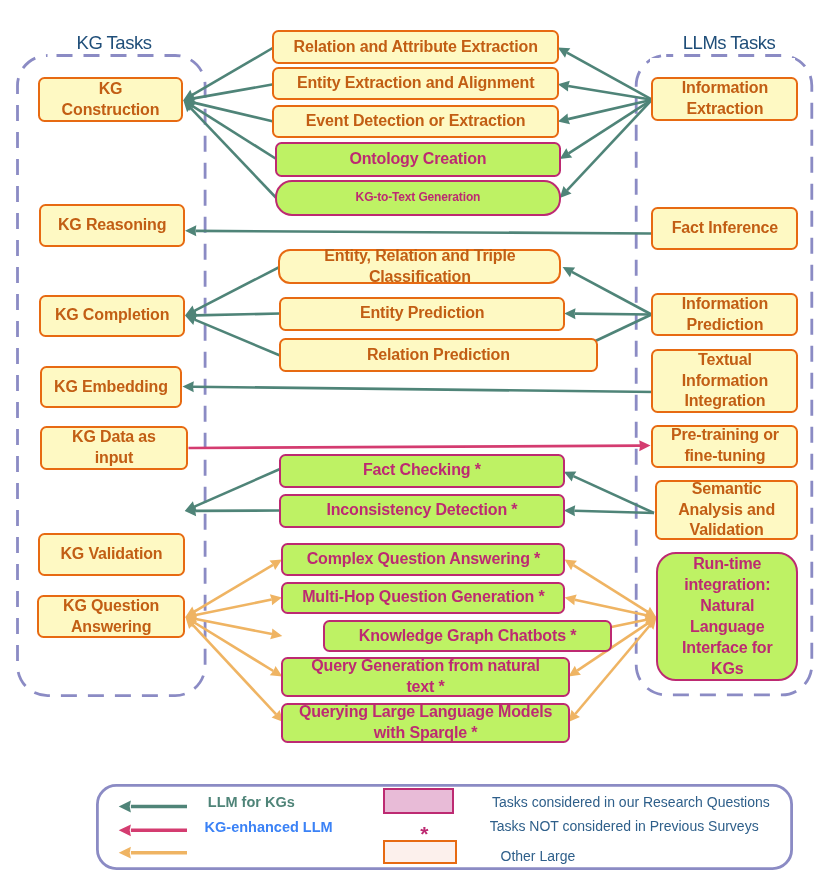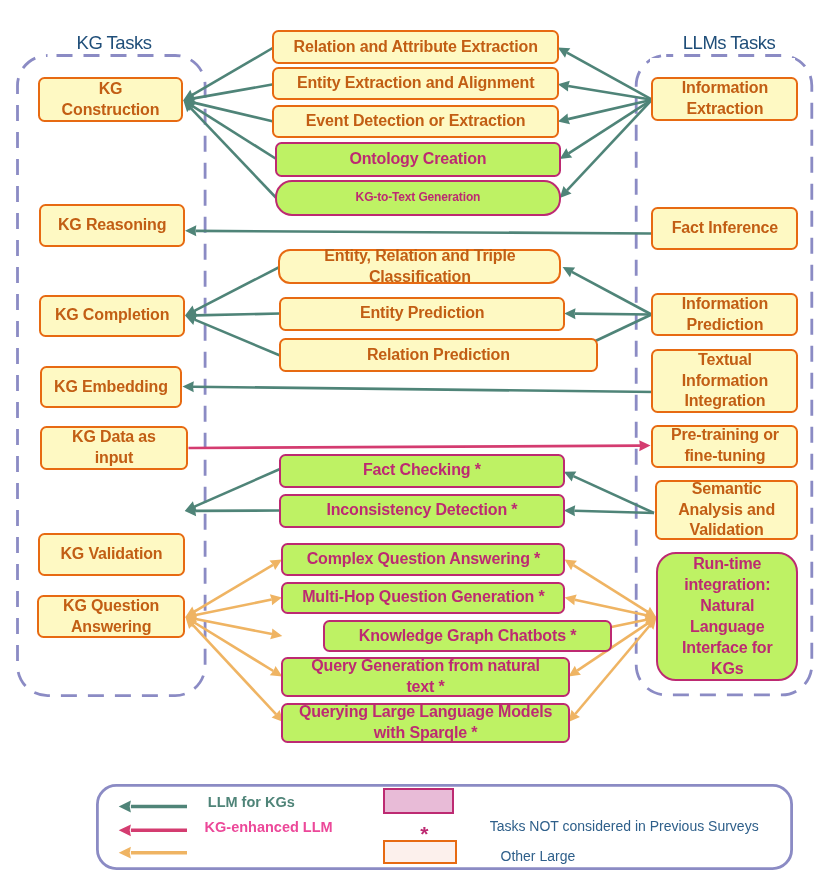--- a/index.html
+++ b/index.html
@@ -217,19 +217,20 @@
 <svg style="position:absolute;left:0;top:0;width:697px;height:86px;" viewBox="0 0 697 86">
 <rect x="1.4" y="1.4" width="694.2" height="83.2" rx="19" ry="19" fill="#ffffff" stroke="#8b8bc4" stroke-width="2.8"></rect>
 <line x1="91.0" y1="22.5" x2="34.9" y2="22.5" stroke="#4F8478" stroke-width="3.5"></line>
 <path d="M 22.7 22.5 L 34.9 16.6 L 33.699999999999996 22.5 L 34.9 28.4 Z" fill="#4F8478"></path>
 <line x1="91.0" y1="46.3" x2="34.9" y2="46.3" stroke="#D43C70" stroke-width="3.5"></line>
 <path d="M 22.7 46.3 L 34.9 40.4 L 33.699999999999996 46.3 L 34.9 52.199999999999996 Z" fill="#D43C70"></path>
 <line x1="91.0" y1="68.7" x2="34.9" y2="68.7" stroke="#EFB463" stroke-width="3.5"></line>
 <path d="M 22.7 68.7 L 34.9 62.800000000000004 L 33.699999999999996 68.7 L 34.9 74.60000000000001 Z" fill="#EFB463"></path>
 </svg>
 <div class="lglabel" style="left:45.3px;top:7.7px;width:220px;color:#4F8478;">LLM for KGs</div>
-<div class="lglabel" style="left:62.6px;top:32.6px;width:220px;color:#ec4899;">KG-enhanced LLM</div>
+<div class="lglabel" style="left:62.6px;top:32.6px;width:220px;color:#3b82f6;">KG-enhanced LLM</div>
 <div class="swatch pink" style="left:287.1px;top:4.3px;width:71.1px;height:25.4px;"></div>
 <div class="ast" style="left:287.1px;top:38.5px;width:82.4px;">*</div>
 <div class="swatch orange" style="left:287.1px;top:55.8px;width:73.9px;height:24.4px;"></div>
+<div class="lgtext" style="left:396.0px;top:8.6px;">Tasks considered in our Research Questions</div>
 <div class="lgtext" style="left:393.7px;top:33.2px;">Tasks NOT considered in Previous Surveys</div>
 <div class="lgtext" style="left:404.5px;top:63.1px;">Other Large</div>
 </div>
 
 </body></html>

